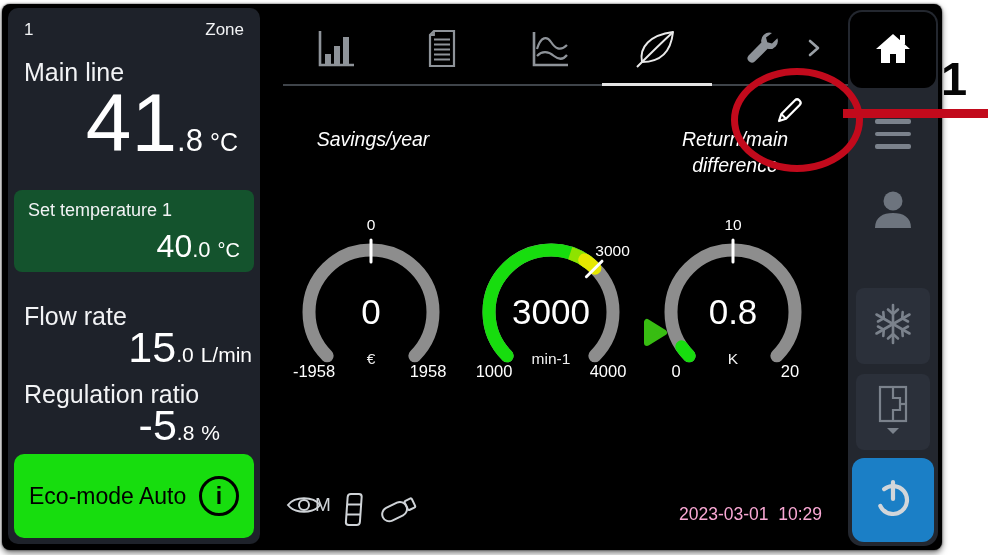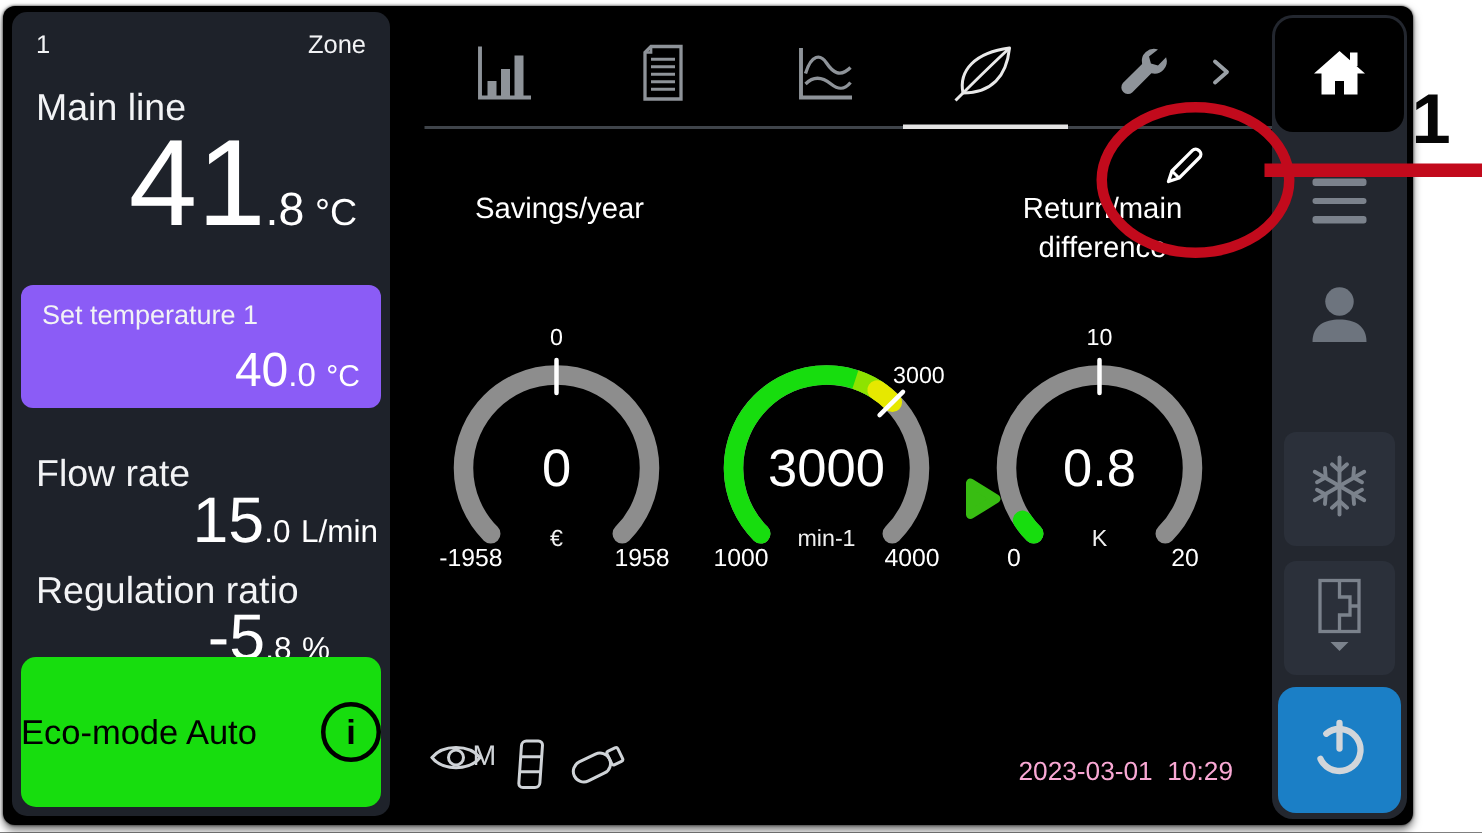--- a/index.html
+++ b/index.html
@@ -26,52 +26,52 @@
   .val-row{position:absolute;display:flex;align-items:baseline;color:#fff;margin-left:17px;}
   .vi{line-height:1;}
   .vd{line-height:1;}
   .vu{line-height:1;margin-left:7px;}
   .mainline-label{top:50px;}
   .mainline-val{top:74px;right:22px;}
   .mainline-val .vi{font-size:82px;}
   .mainline-val .vd{font-size:31px;}
   .mainline-val .vu{font-size:25px;}
   .settemp-box{position:absolute;left:6px;top:182px;width:240px;height:82px;
-    background:#8b5cf6;border-radius:8px;}
+    background:#14532d;border-radius:8px;}
   .settemp-box .m-label{left:14px;top:10px;font-size:18px;}
   .settemp-val{bottom:10px;right:14px;}
   .settemp-val .vi{font-size:32px;}
   .settemp-val .vd{font-size:22px;}
   .settemp-val .vu{font-size:20px;}
   .flow-label{top:294px;}
   .flow-val{top:318px;right:8px;}
   .reg-label{top:372px;}
   .reg-val{top:396px;right:40px;}
   .flow-val .vi,.reg-val .vi{font-size:43px;}
   .flow-val .vd,.reg-val .vd{font-size:21px;}
   .flow-val .vu,.reg-val .vu{font-size:21px;}
-  .eco-btn{position:absolute;left:6px;bottom:6px;width:240px;height:100px;
+  .eco-btn{position:absolute;left:6px;bottom:6px;width:240px;height:84px;
     border-radius:10px;display:flex;align-items:center;justify-content:space-between;
-    padding:0 0;box-sizing:border-box;cursor:pointer;}
+    padding:0 15px;box-sizing:border-box;cursor:pointer;}
   .eco-label{font-size:23px;color:#000;}
   .eco-info{width:34px;height:34px;border:3px solid #000;border-radius:50%;
     display:flex;align-items:center;justify-content:center;
     font-size:23px;font-weight:bold;color:#000;line-height:1;}
 
   
   .tab{position:absolute;top:24px;width:44px;height:44px;display:flex;
     align-items:center;justify-content:center;cursor:pointer;}
   .tab-underline{position:absolute;left:281px;top:80px;width:575px;height:2px;background:#3f444a;}
   .tab-underline-active{position:absolute;left:600px;top:79px;width:110px;height:3px;background:#e4e4e4;}
   .pencil-btn{position:absolute;left:768px;top:90px;width:38px;height:38px;
     display:flex;align-items:center;justify-content:center;cursor:pointer;}
 
   
   .gauge-title{position:absolute;top:122px;text-align:center;color:#fff;
-    font-size:19.5px;line-height:1.35;}
+    font-size:19.5px;line-height:1.35;font-style:italic;}
   .gauge-holder{position:absolute;top:208px;width:190px;height:170px;}
   .gauge-holder svg{display:block;}
   .gauge-holder text{font-family:"Liberation Sans","DejaVu Sans",sans-serif;}
 
   
   .statusbar-icons{position:absolute;left:284px;top:488px;display:flex;
     align-items:flex-start;gap:12px;color:#cfd3d7;}
   .monitor-letter{font-size:19px;margin-left:-7px;margin-top:2px;color:#cfd3d7;}
   .datetime{position:absolute;right:120px;top:500px;font-size:17.5px;color:#f9a8d4;white-space:pre;}
 

